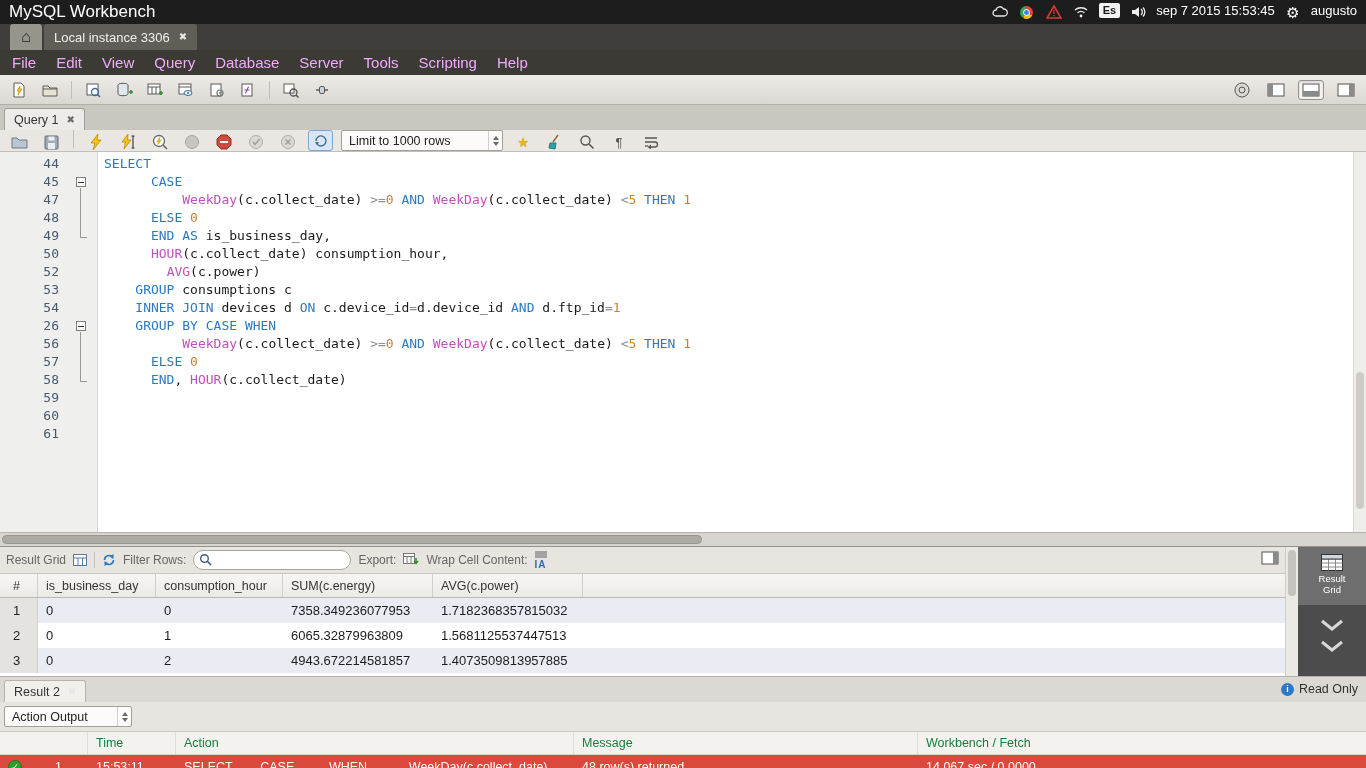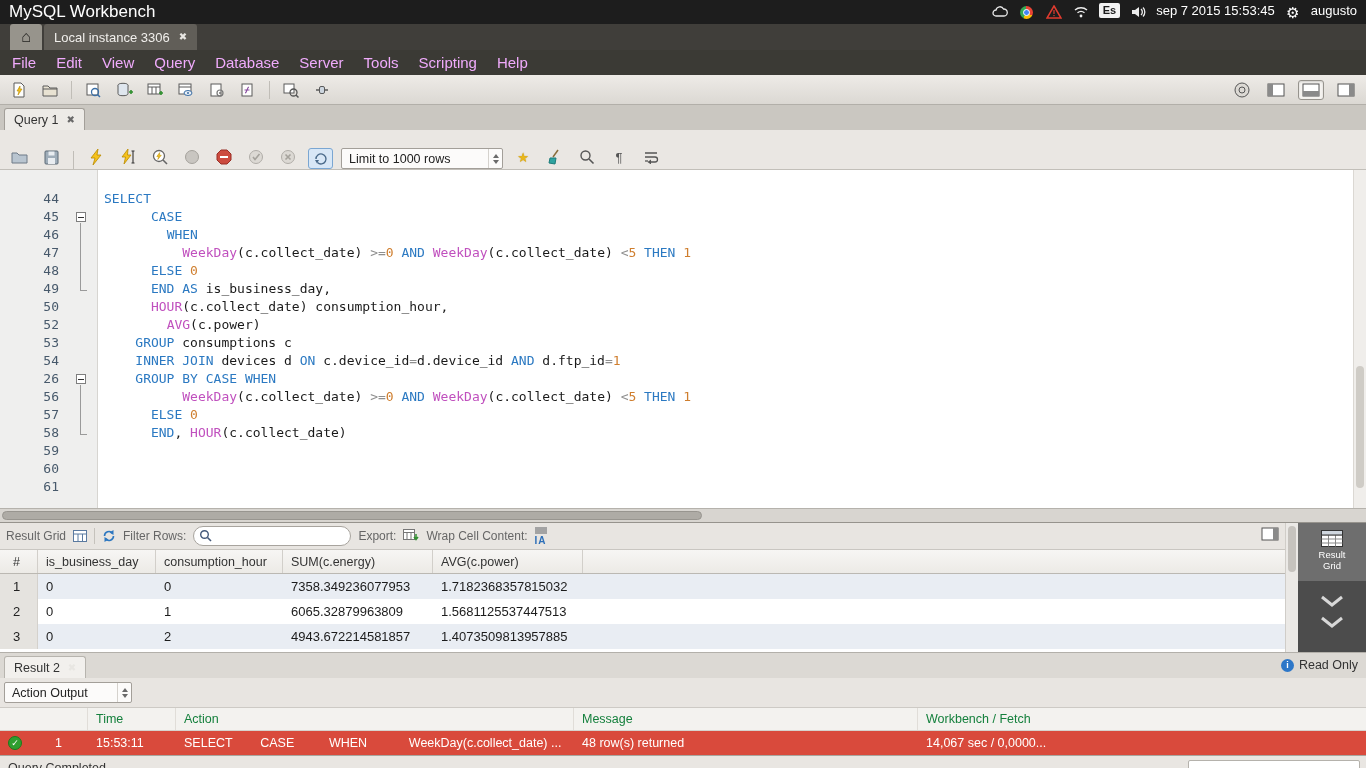--- a/index.html
+++ b/index.html
@@ -34,32 +34,32 @@
 .maintb-right{margin-left:auto;display:flex;align-items:center;gap:9px}
 .panel-toggle{width:26px;height:20px;display:flex;align-items:center;justify-content:center;border-radius:3px}
 .panel-toggle.pressed{background:#f5f3f0;border:1px solid #96938d;box-shadow:inset 0 1px 2px rgba(0,0,0,.15)}
 
 
 .qtabs{height:25px;background:#cac7c1;display:flex;align-items:flex-end;padding-left:4px}
 .qtab{height:22px;background:#edebe7;border:1px solid #a39f99;border-bottom:none;border-radius:3px 3px 0 0;display:flex;align-items:center;gap:8px;padding:0 9px;font-size:12.5px;color:#333}
 .qtab .tab-close{color:#6a6a6a}
 
 
-.edtb{height:40px;background:#eae7e3;border-bottom:1px solid #c2bfb9;display:flex;align-items:flex-end;padding:0 7px;gap:8px}
+.edtb{height:22px;background:#eae7e3;border-bottom:1px solid #c2bfb9;display:flex;align-items:flex-start;padding:0 7px;gap:8px}
 .combo{height:21px;background:#fcfbfa;border:1px solid #a39f99;border-radius:2px;display:flex;align-items:center;font-size:12.5px;color:#222;padding-left:7px}
 .combo .spin{margin-left:auto;width:14px;height:100%;display:flex;flex-direction:column;align-items:center;justify-content:center;gap:2px;border-left:1px solid #d5d2cd}
 .tri-up{width:0;height:0;border-left:3.5px solid transparent;border-right:3.5px solid transparent;border-bottom:4px solid #6a6a6a}
 .tri-dn{width:0;height:0;border-left:3.5px solid transparent;border-right:3.5px solid transparent;border-top:4px solid #6a6a6a}
 .limit-combo{width:162px}
 .pressed-box{width:25px;height:21px;background:#d8e7f6;border:1px solid #7aa6d2;border-radius:3px;display:flex;align-items:center;justify-content:center}
 .glyph{font-size:13px;color:#555;line-height:1}
 .star-glyph{color:#e8b61c;font-size:13px;text-shadow:0 0 1px #a87e00}
 
 
-.editor{height:338px;position:relative;background:linear-gradient(to right,#efefee 0,#efefee 97px,#d7d5d1 97px,#d7d5d1 98px,#fff 98px);padding-top:20px;overflow:hidden}
+.editor{height:380px;position:relative;background:linear-gradient(to right,#efefee 0,#efefee 97px,#d7d5d1 97px,#d7d5d1 98px,#fff 98px);padding-top:3px;overflow:hidden}
 .ed-row{display:flex;height:18px;line-height:18px;font-family:"DejaVu Sans Mono",monospace;font-size:13px}
 .g-num{width:68px;text-align:right;padding-right:9px;color:#47596b}
 .g-fold{width:30px;position:relative}
 .fbox{position:absolute;left:8px;top:4px;width:10px;height:10px;border:1px solid #7e7e7e;background:#fff}
 .fbox::after{content:"";position:absolute;left:1px;right:1px;top:3.5px;height:1px;background:#333}
 .fline{position:absolute;left:12px;width:1px;background:#9a9a9a}
 .fl-below{top:15px;bottom:0}
 .fl-full{top:0;bottom:0}
 .fl-half{top:0;height:10px}
 .ftick{position:absolute;left:12px;top:10px;width:7px;height:1px;background:#9a9a9a}
@@ -401,27 +401,20 @@
         </div>
         <div class="ed-row">
           <div class="g-num">45</div>
           <div class="g-fold">
             <span class="fbox"></span>
             <span class="fline fl-below"></span>
           </div>
           <div class="ed-code"><span class="tok-pl">      </span><span class="tok-kw">CASE</span></div>
         </div>
         <div class="ed-row">
-          <div class="g-num">46</div>
-          <div class="g-fold">
-            <span class="fline fl-full"></span>
-          </div>
-          <div class="ed-code"><span class="tok-pl">        </span><span class="tok-kw">WHEN</span></div>
-        </div>
-        <div class="ed-row">
           <div class="g-num">47</div>
           <div class="g-fold">
             <span class="fline fl-full"></span>
           </div>
           <div class="ed-code"><span class="tok-pl">          </span><span class="tok-fn">WeekDay</span><span class="tok-pl">(c.collect_date) </span><span class="tok-op">&gt;=</span><span class="tok-num">0</span><span class="tok-pl"> </span><span class="tok-kw">AND</span><span class="tok-pl"> </span><span class="tok-fn">WeekDay</span><span class="tok-pl">(c.collect_date) </span><span class="tok-op">&lt;</span><span class="tok-num">5</span><span class="tok-pl"> </span><span class="tok-kw">THEN</span><span class="tok-pl"> </span><span class="tok-num">1</span></div>
         </div>
         <div class="ed-row">
           <div class="g-num">48</div>
           <div class="g-fold">
             <span class="fline fl-full"></span>

